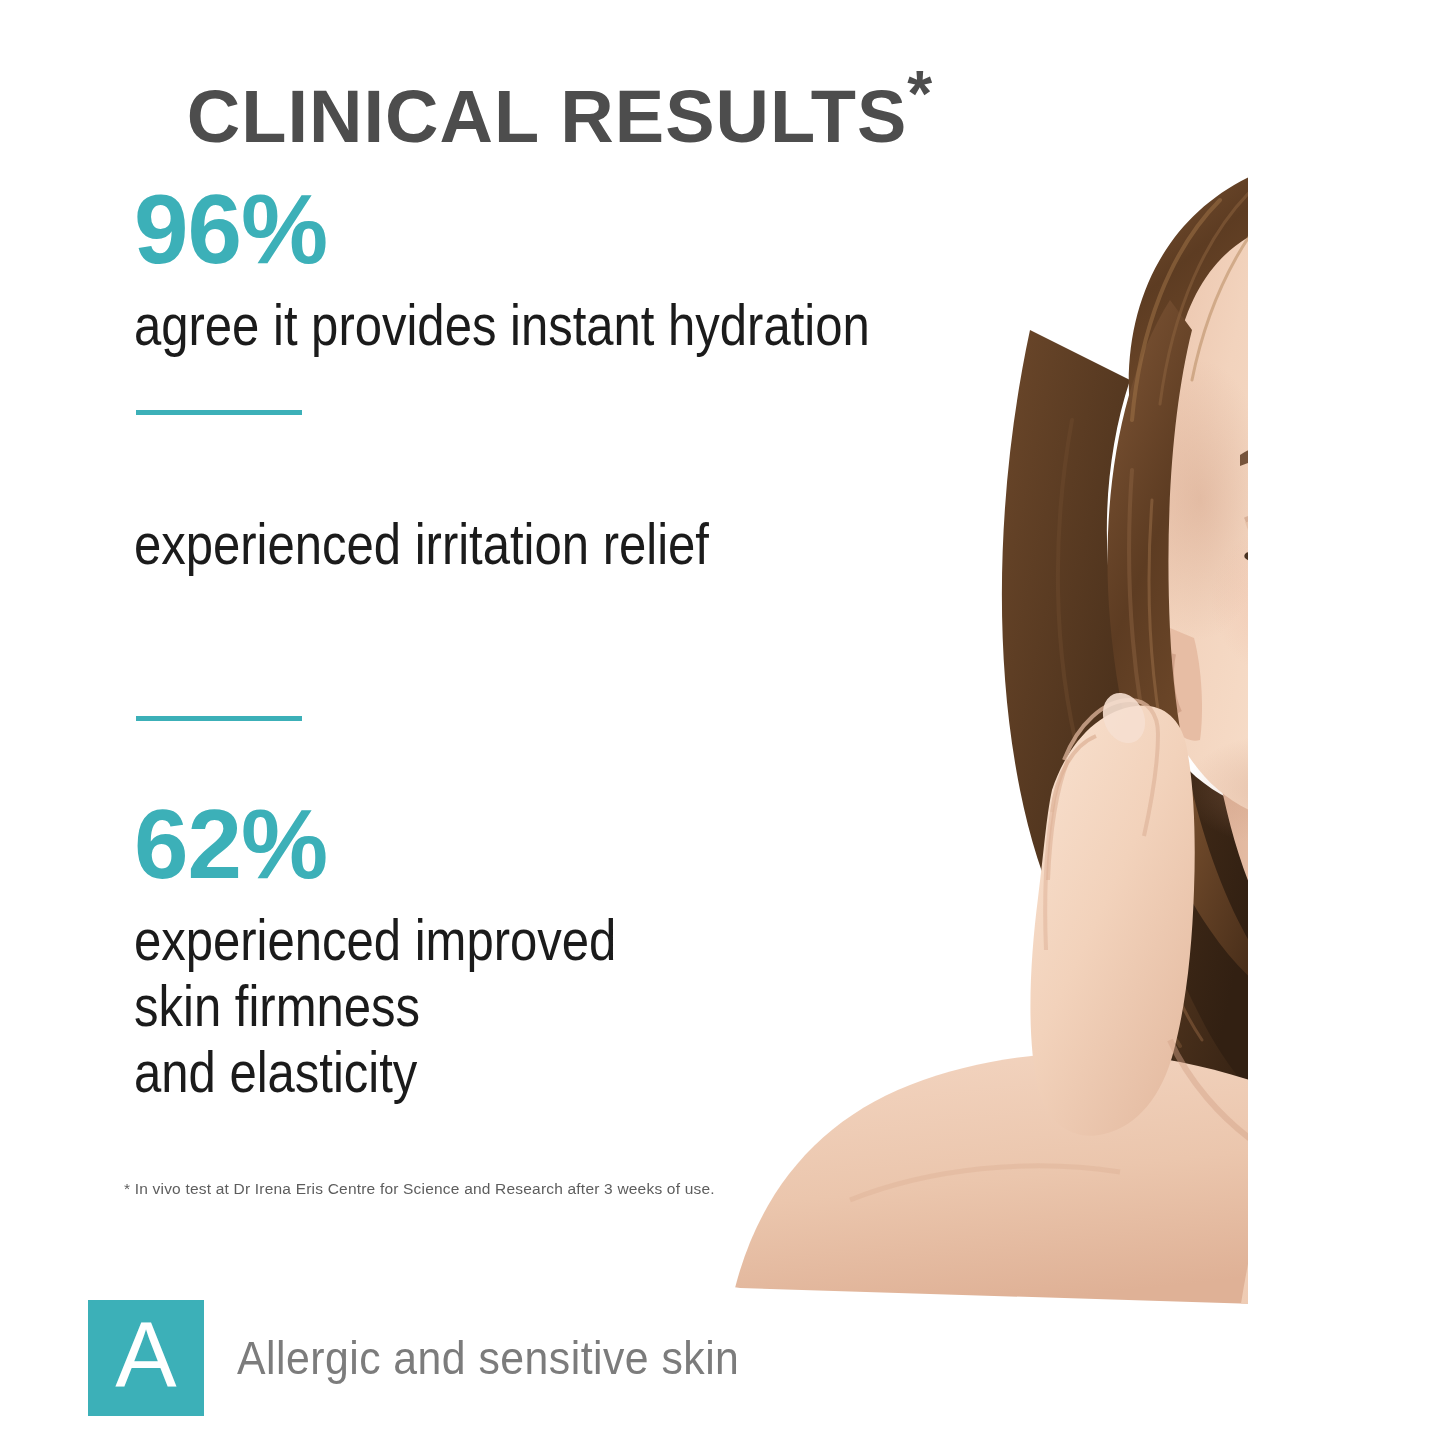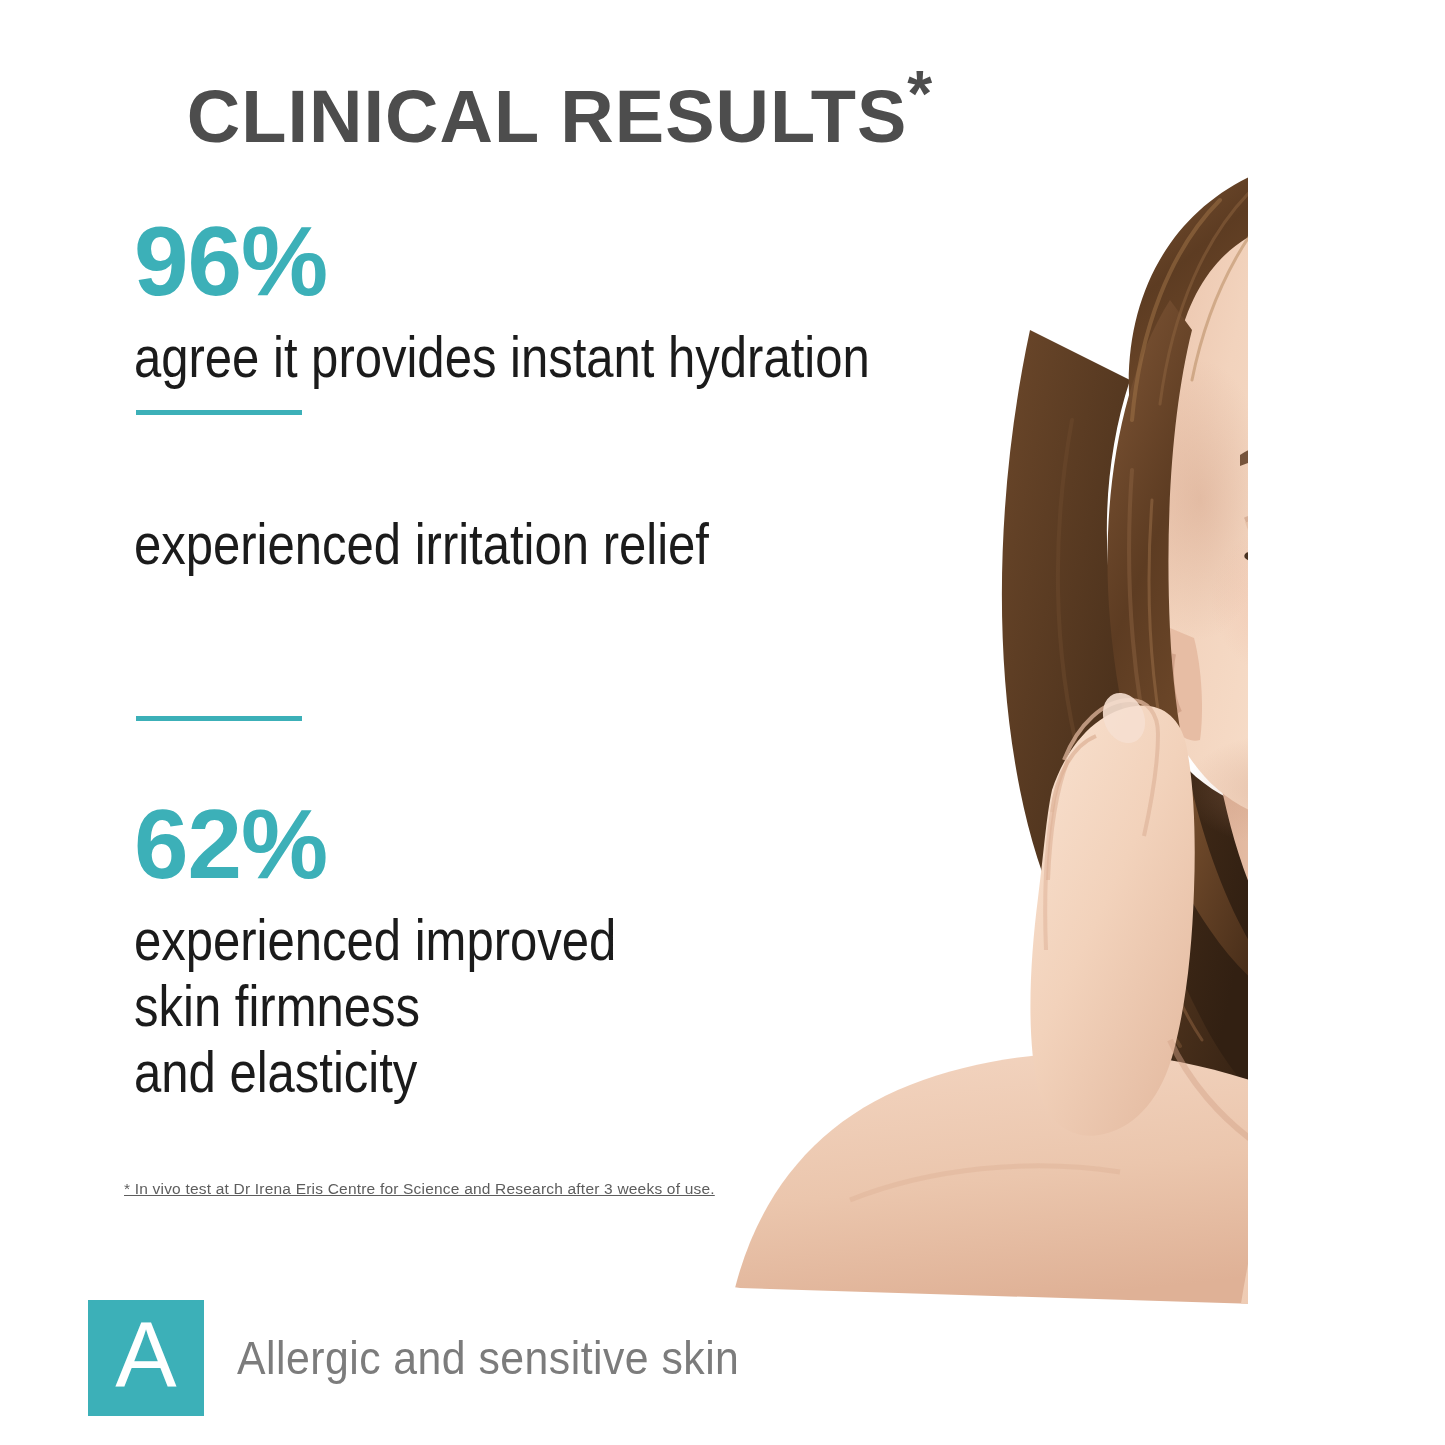--- a/index.html
+++ b/index.html
@@ -70,21 +70,21 @@
     font-family: "Liberation Sans", sans-serif;
     font-weight: 300;
     font-size: 57px;
     line-height: 1.16;
     color: #1b1b1b;
     white-space: nowrap;
     transform: scaleX(0.86);
     transform-origin: left center;
   }
 
-  #stat-0 { top: 212px; }
+  #stat-0 { top: 180px; }
   #stat-1 { top: 497px; }
   #stat-2 { top: 795px; }
 
   .divider {
     position: absolute;
     left: 136px;
     width: 166px;
     height: 5px;
     background: #3cb0b8;
   }
@@ -95,21 +95,20 @@
   #footnote {
     position: absolute;
     left: 124px;
     top: 1180px;
     font-family: "Liberation Sans", sans-serif;
     font-weight: 300;
     font-size: 15.5px;
     color: #5d5d5d;
     letter-spacing: 0.2px;
     white-space: nowrap;
-    text-decoration: underline;
   }
 
   
   #badge {
     position: absolute;
     left: 88px;
     top: 1300px;
     display: flex;
     align-items: center;
   }

